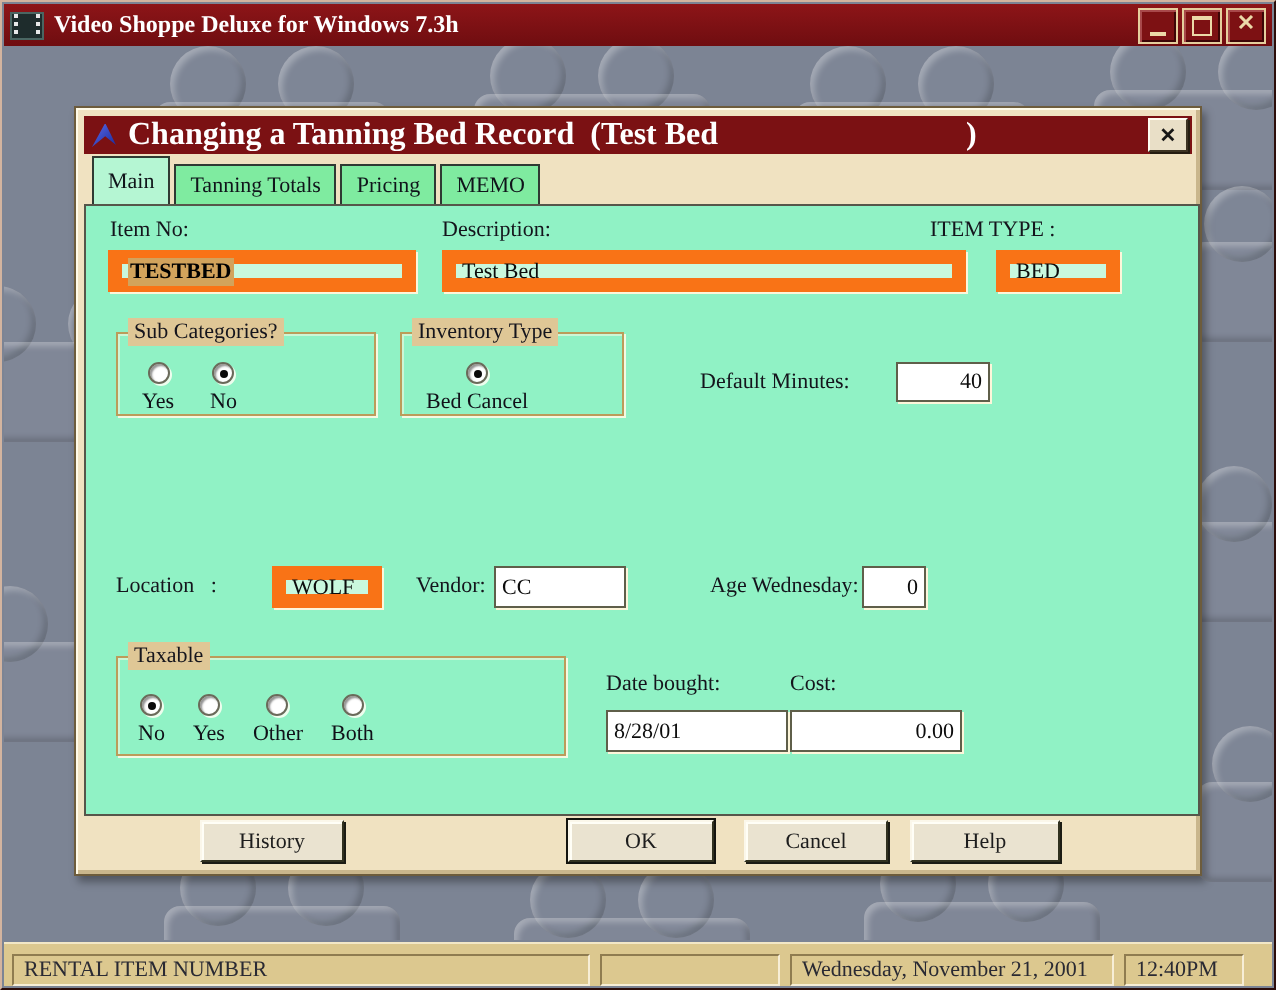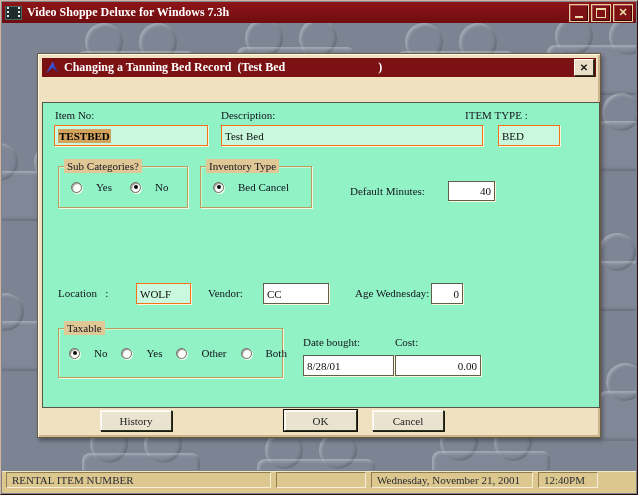--- a/index.html
+++ b/index.html
@@ -29,64 +29,64 @@
   .wm .reel{position:absolute;top:0;width:38px;height:38px;border-radius:50%;
     background:rgba(255,255,255,0.02);
     box-shadow:inset 2px 2px 3px rgba(255,255,255,.30),inset -2px -2px 3px rgba(0,0,0,.18);}
   .wm .r1{left:8px;} .wm .r2{left:62px;}
   .wm .bod{position:absolute;top:28px;left:0;width:118px;height:50px;border-radius:8px;
     background:rgba(255,255,255,0.03);
     box-shadow:inset 2px 2px 3px rgba(255,255,255,.30),inset -2px -2px 3px rgba(0,0,0,.18);}
 
   
   .statusbar{position:absolute;left:1px;right:1px;bottom:1px;height:22px;background:#dcc88f;
-    border-top:1px solid #f2e7c6;display:flex;align-items:flex-start;gap:5px;padding:0 38px 0 4px;box-sizing:border-box;}
+    border-top:1px solid #f2e7c6;display:flex;align-items:flex-end;gap:5px;padding:0 14px 0 4px;box-sizing:border-box;}
   .spanel{height:16px;border:1px solid;border-color:#8f7c50 #f7eed6 #f7eed6 #8f7c50;
     display:flex;align-items:center;padding:0 5px;font-size:11px;color:#2a2a33;box-sizing:border-box;
     white-space:nowrap;overflow:hidden;}
   .sp1{flex:1;} .sp2{width:90px;} .sp3{width:162px;} .sp4{width:60px;}
 
   
   .dialog{position:absolute;left:36px;top:52px;width:564px;height:385px;background:#f0e2c1;
     border:1px solid #6d5c3c;box-shadow:inset 1px 1px 0 #fffbe9,inset -2px -2px 0 #c9b68c,2px 3px 4px rgba(0,0,0,.35);
     box-sizing:border-box;z-index:5;}
   .dtitle{position:absolute;left:4px;top:4px;right:4px;height:19px;background:#7b1113;
     display:flex;align-items:center;padding:0 2px 0 4px;}
   .dlgicon{width:12px;height:12px;margin-right:6px;flex:0 0 auto;
     background:linear-gradient(135deg,#5a6ae8 0%,#18289a 100%);
     clip-path:polygon(0 100%,55% 0,100% 92%,55% 55%);}
-  .dtext{color:#fff;font-size:12px;font-weight:bold;white-space:pre;flex:1;overflow:hidden;}
+  .dtext{color:#fff;font-size:16px;font-weight:bold;white-space:pre;flex:1;overflow:hidden;}
   .dclose{width:18px;height:15px;background:#e9dfc7;border:1px solid;
     border-color:#fffdf2 #3c3322 #3c3322 #fffdf2;box-shadow:1px 1px 0 #241c10;
     display:flex;align-items:center;justify-content:center;
     font-size:10px;font-weight:bold;color:#161616;flex:0 0 auto;}
 
   .tabstrip{position:absolute;left:4px;top:25px;right:4px;height:23px;display:flex;align-items:flex-end;padding-left:4px;}
   .tab{height:19px;display:flex;align-items:center;padding:0 7px;background:#7feba0;
     border:1px solid #2f3a33;border-bottom:none;margin-right:2px;font-size:11px;color:#10141a;position:relative;}
   .tab.active{background:#b5f6d3;height:23px;z-index:3;}
 
   .dcontent{position:absolute;left:4px;top:48px;width:556px;height:304px;background:#90f2c5;
     border:1px solid #56564a;box-sizing:content-box;z-index:1;}
 
   .lbl{position:absolute;font-size:11px;color:#14141c;white-space:pre;}
 
   .field{position:absolute;font-size:11px;color:#0c0c0c;display:flex;align-items:center;
     padding:0 3px;box-sizing:border-box;white-space:pre;}
-  .f-mint{background:#c9f8de;border:1px solid #f97316;box-shadow:1px 1px 0 #fdf6da;}
+  .f-mint{background:#c9f8de;border:7px solid #f97316;box-shadow:1px 1px 0 #fdf6da;}
   .f-white{background:#ffffff;border:1px solid #5f5f4a;box-shadow:1px 1px 0 #fdf6da;}
   .f-right{justify-content:flex-end;}
   .hl{background:#d2a35c;color:#000;font-weight:bold;padding:1px 1px;}
 
   .gbox{position:absolute;border:1px solid #bb9c5a;
     box-shadow:1px 1px 0 rgba(255,250,228,.9),inset 1px 1px 0 rgba(255,250,228,.55);}
   .legend{position:absolute;top:-8px;left:5px;background:#dfc796;padding:0 3px;font-size:11px;
     color:#15151d;height:14px;line-height:14px;white-space:nowrap;}
   .radiorow{position:absolute;display:flex;align-items:center;}
-  .radio{display:inline-flex;align-items:center;gap:14px;font-size:11px;color:#101018;}
+  .radio{display:inline-flex;align-items:center;gap:3px;font-size:11px;color:#101018;flex-direction:column;}
   .rb{width:11px;height:11px;border-radius:50%;background:#fff;border:1px solid #6a6a5a;
     box-shadow:inset 1px 1px 1px rgba(60,60,60,.55),1px 1px 0 rgba(255,255,245,.85);
     position:relative;flex:0 0 auto;box-sizing:border-box;}
   .rb.checked::after{content:"";position:absolute;left:2.5px;top:2.5px;width:4px;height:4px;
     background:#0a0a0a;border-radius:50%;}
 
   .btn{position:absolute;height:21px;background:#eae3d0;
     border:1px solid;border-color:#fbf7ea #31311f #31311f #fbf7ea;
     box-shadow:1px 1px 0 #1c1c14,inset 1px 1px 0 #fffef6;
     font-size:11px;color:#1d1d1d;display:flex;align-items:center;justify-content:center;box-sizing:border-box;}
@@ -172,20 +172,34 @@
   </div>
 
   <div class="dialog">
 
     <div class="dtitle">
       <div class="dlgicon"></div>
       <div class="dtext">Changing a Tanning Bed Record  (Test Bed                               )</div>
       <div class="dclose">✕</div>
     </div>
 
+    <div class="tabstrip">
+      <div class="tab active">
+          <span>Main</span>
+        </div>
+      <div class="tab">
+          <span>Tanning Totals</span>
+        </div>
+      <div class="tab">
+          <span>Pricing</span>
+        </div>
+      <div class="tab">
+          <span>MEMO</span>
+        </div>
+    </div>
 
     <div class="dcontent">
 
       <div class="lbl" style="left:12px;top:6px">Item No:</div>
       <div class="field f-mint" style="left:11px;top:22px;width:154px;height:21px">
         <span class="hl">TESTBED</span>
       </div>
 
       <div class="lbl" style="left:178px;top:6px">Description:</div>
       <div class="field f-mint" style="left:178px;top:22px;width:262px;height:21px">Test Bed</div>
@@ -217,21 +231,21 @@
         </div>
       </div>
 
       <div class="lbl" style="left:307px;top:82px">Default Minutes:</div>
       <div class="field f-white f-right" style="left:405px;top:78px;width:47px;height:20px">40</div>
 
       <div class="lbl" style="left:15px;top:184px">Location   :</div>
       <div class="field f-mint" style="left:93px;top:180px;width:55px;height:21px">WOLF</div>
 
       <div class="lbl" style="left:165px;top:184px">Vendor:</div>
-      <div class="field f-white" style="left:220px;top:180px;width:66px;height:21px">CC</div>
+      <div class="field f-white" style="left:204px;top:180px;width:66px;height:21px">CC</div>
 
       <div class="lbl" style="left:312px;top:184px">Age Wednesday:</div>
       <div class="field f-white f-right" style="left:388px;top:180px;width:32px;height:21px">0</div>
 
       <div class="gbox" style="left:15px;top:225px;width:223px;height:48px">
         <div class="legend">Taxable</div>
         <div class="radiorow" style="left:10px;top:18px;gap:14px">
           <label class="radio">
               <span class="rb checked"></span>
               <span>No</span>
@@ -255,20 +269,21 @@
       <div class="field f-white" style="left:260px;top:252px;width:91px;height:21px">8/28/01</div>
 
       <div class="lbl" style="left:352px;top:233px">Cost:</div>
       <div class="field f-white f-right" style="left:352px;top:252px;width:86px;height:21px">0.00</div>
 
     </div>
 
     <div class="btn" style="left:62px;top:356px;width:72px">History</div>
     <div class="btn" style="left:334px;top:356px;width:72px">Cancel</div>
     <div class="btn btn-default" style="left:246px;top:356px;width:73px">OK</div>
+    <div class="btn" style="left:417px;top:356px;width:75px">Help</div>
   </div>
 
   <div class="statusbar">
     <div class="spanel sp1">RENTAL ITEM NUMBER</div>
     <div class="spanel sp2"></div>
     <div class="spanel sp3">Wednesday, November 21, 2001</div>
     <div class="spanel sp4">12:40PM</div>
   </div>
 
 </div>

